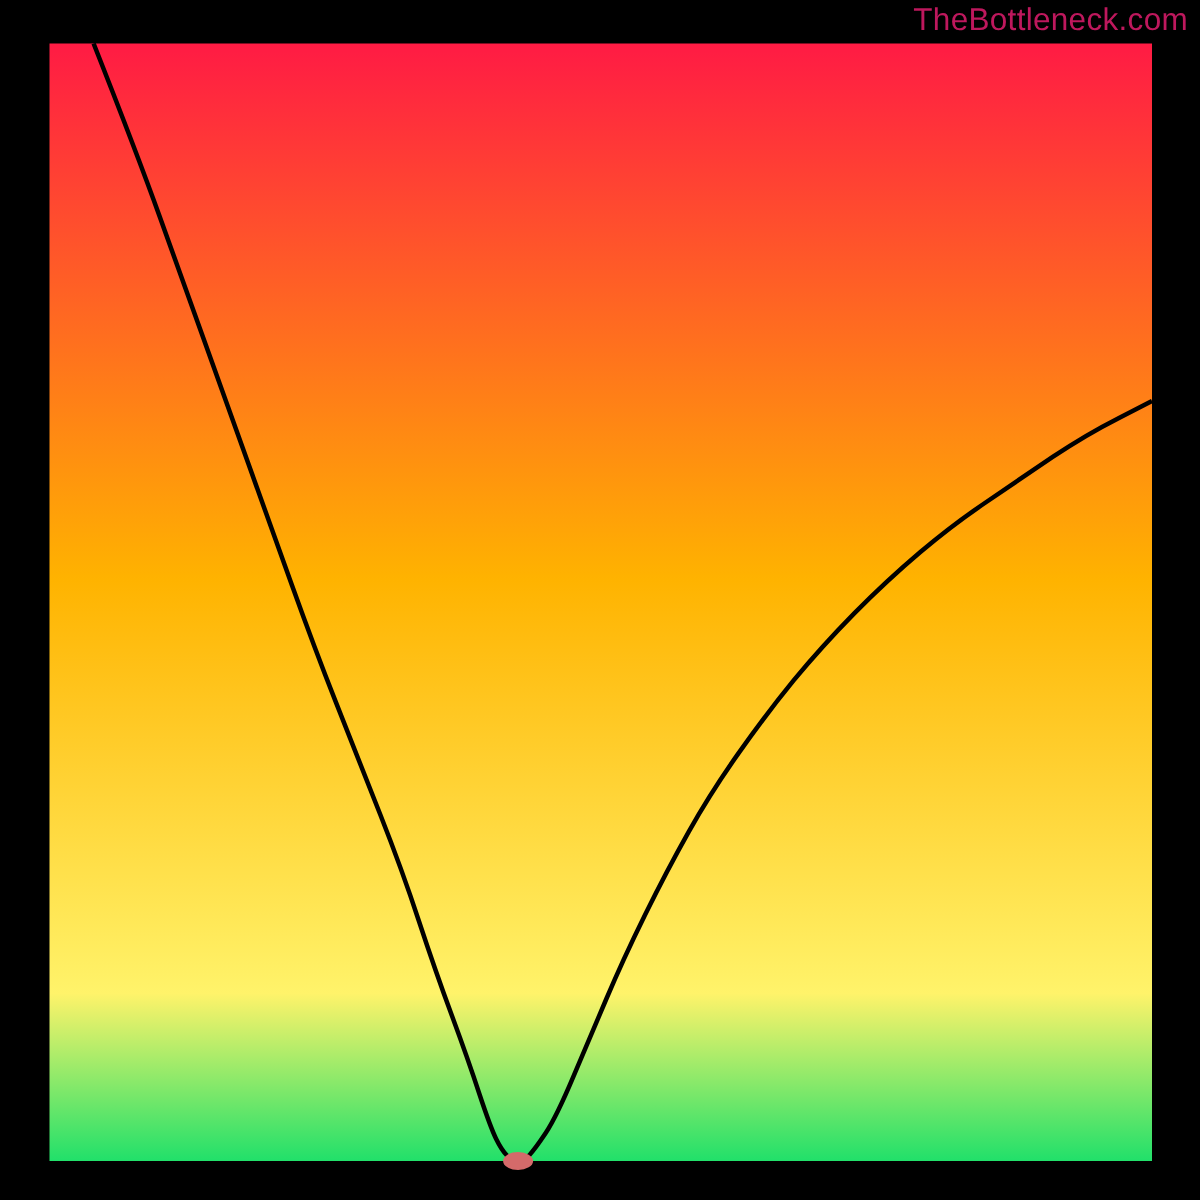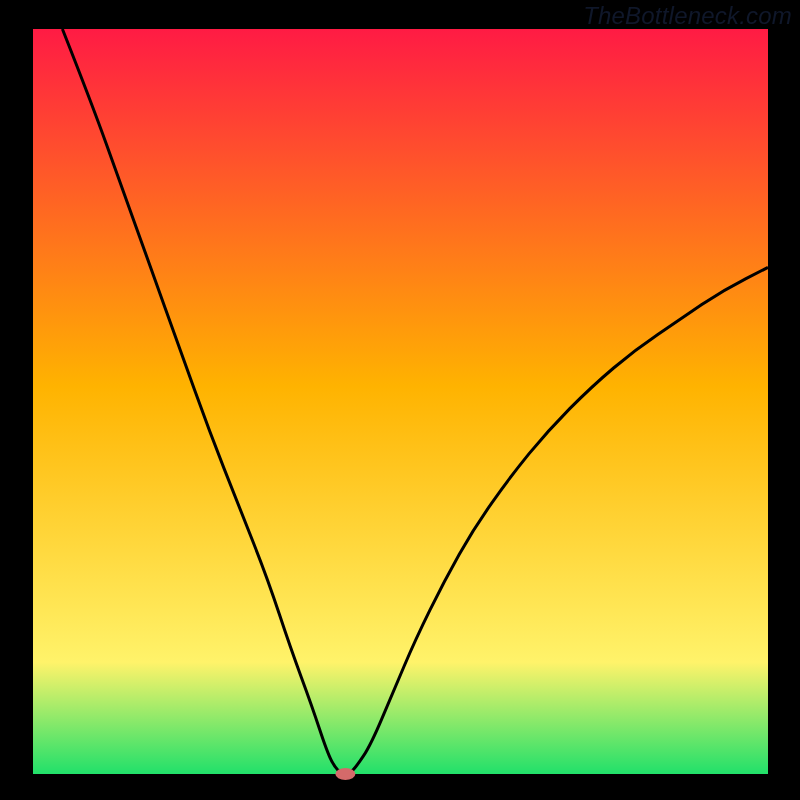--- a/index.html
+++ b/index.html
@@ -13,26 +13,25 @@
   }
   .wrap {
     position: relative;
     width: 800px;
     height: 800px;
   }
   .watermark {
     position: absolute;
     top: 2px;
     right: 8px;
-    font-size: 24px;
+    font-size: 21px;
     font-weight: 500;
-    color: #0f172a;
+    color: #be185d;
     letter-spacing: 0.2px;
     z-index: 10;
-    font-style: italic;
   }
   .chart {
     position: absolute;
     left: 0;
     top: 0;
     width: 800px;
     height: 800px;
   }
 </style>
 </head>

